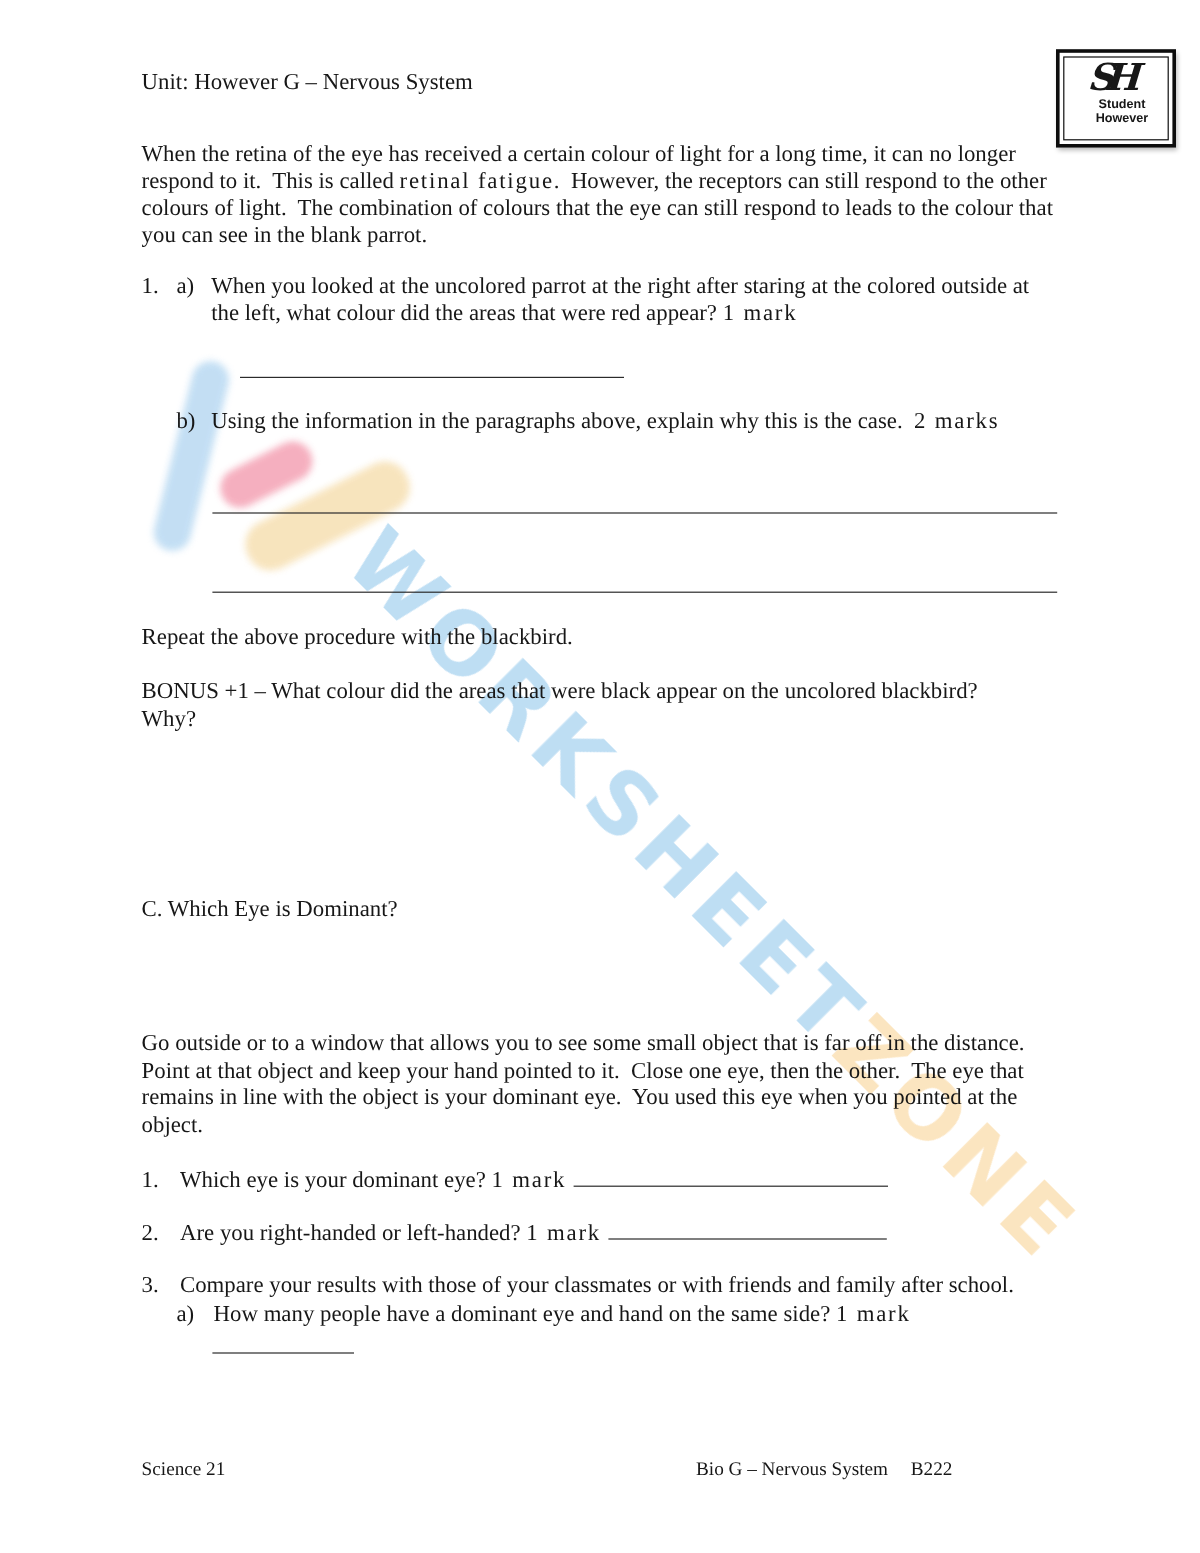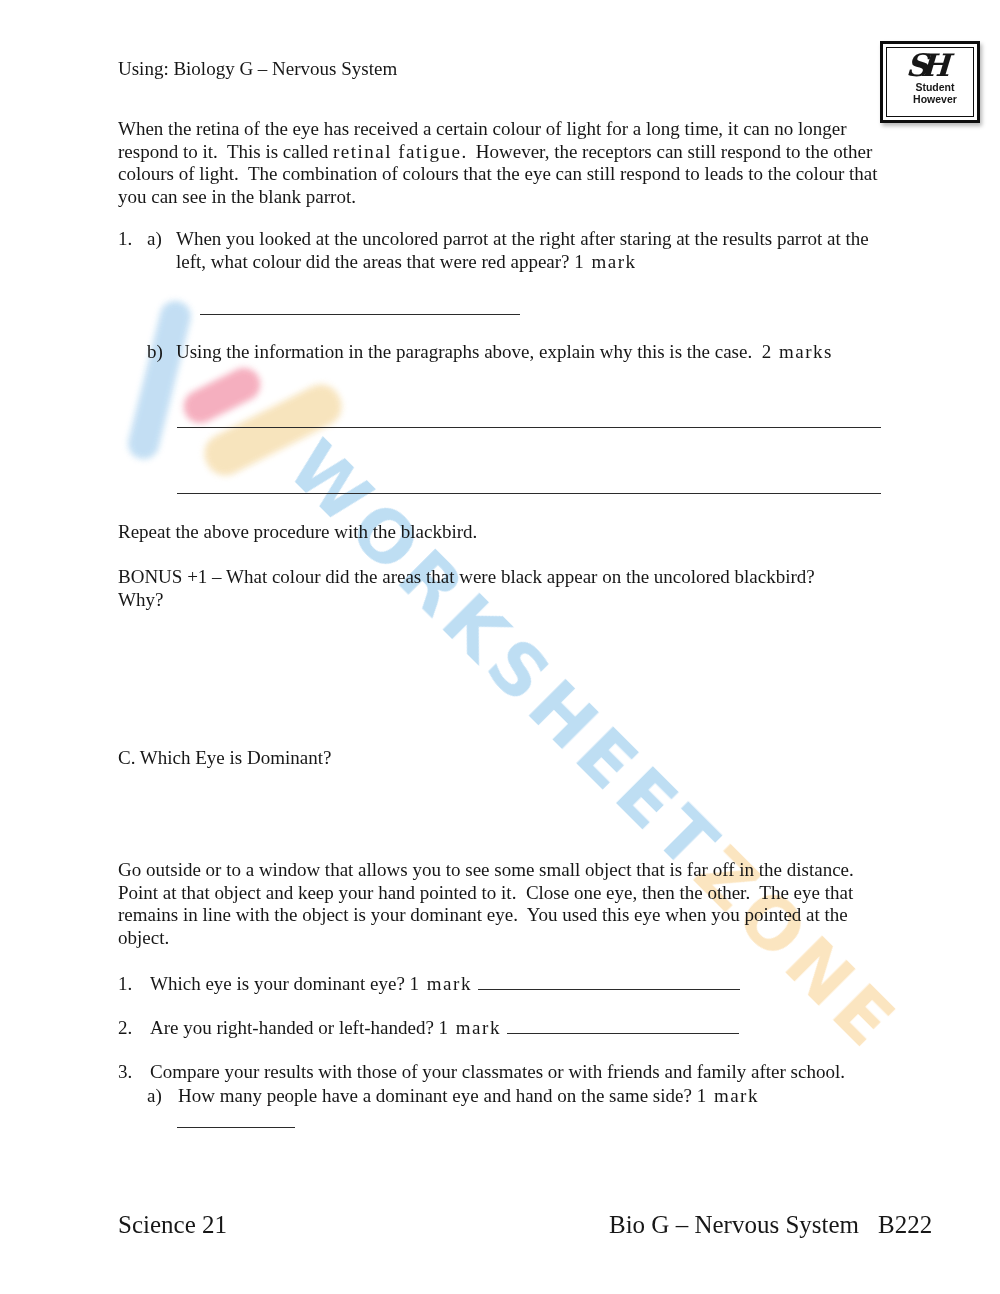--- a/index.html
+++ b/index.html
@@ -61,52 +61,52 @@
   .row { display:flex; align-items:flex-start; }
   .numcol  { flex:0 0 29px; }
   .numcol2 { flex:0 0 32px; }
   .lblcol  { flex:0 0 29px; }
   .lblcol2 { flex:0 0 31px; }
 
   .blank { border-bottom:1.6px solid #2b2b2b; }
   .inline-blank { display:inline-block; border-bottom:1.6px solid #2b2b2b; height:15px; vertical-align:baseline; }
 
   .heading-underline { text-underline-offset:3px; }
-  .footer { font-size:25px; }
+  .footer { font-size:16px; }
 </style>
 </head>
 <body>
 
 <div class="page">
 
   <div class="deco-layer">
     <div class="decor decor-blue"></div>
     <div class="decor decor-pink"></div>
     <div class="decor decor-yellow"></div>
     <div class="watermark"><span class="wm-blue">WORKSHEET</span><span class="wm-orange">ZONE</span></div>
   </div>
 
   <div class="content">
 
-    <div class="abs" style="left:118px; top:58px;">Using: Biology G – Nervous System</div>
+    <div class="abs" style="left:118px; top:58px;">Unit: However G – Nervous System</div>
 
     <div class="badge">
       <div class="badge-inner">
         <div class="badge-monogram">SH</div>
         <div class="badge-text">Student</div>
         <div class="badge-text">However</div>
       </div>
     </div>
 
     <div class="abs prewrap" style="left:118px; top:118px; width:768px;"><span>When the retina of the eye has received a certain colour of light for a long time, it can no longer respond to it.  This is called </span><span class="sp">retinal fatigue</span><span>.  However, the receptors can still respond to the other colours of light.  The combination of colours that the eye can still respond to leads to the colour that you can see in the blank parrot.</span></div>
 
     <div class="abs row" style="left:118px; top:228px; width:765px;">
       <div class="numcol">1.</div>
       <div class="lblcol">a)</div>
-      <div class="prewrap" style="flex:1;"><span>When you looked at the uncolored parrot at the right after staring at the results parrot at the left, what colour did the areas that were red appear? </span><span class="sp">1 mark</span></div>
+      <div class="prewrap" style="flex:1;"><span>When you looked at the uncolored parrot at the right after staring at the colored outside at the left, what colour did the areas that were red appear? </span><span class="sp">1 mark</span></div>
     </div>
 
     <div class="abs blank" style="left:200px; top:299px; width:320px; height:15px;"></div>
 
     <div class="abs row nowrap" style="left:118px; top:341px;">
       <div class="numcol"></div>
       <div class="lblcol">b)</div>
       <div class="nowrap"><span>Using the information in the paragraphs above, explain why this is the case.  </span><span class="sp">2 marks</span></div>
     </div>
 
@@ -137,18 +137,18 @@
     </div>
     <div class="abs row nowrap" style="left:118px; top:1085px;">
       <div class="numcol"></div>
       <div class="lblcol2">a)</div>
       <div class="nowrap"><span>How many people have a dominant eye and hand on the same side? </span><span class="sp">1 mark</span></div>
     </div>
 
     <div class="abs blank" style="left:177px; top:1112px; width:118px; height:15px;"></div>
 
     <div class="abs footer" style="left:118px; top:1214px;">Science 21</div>
-    <div class="abs footer" style="left:580px; top:1214px;margin-left:29px;">
+    <div class="abs footer" style="left:580px; top:1214px;">
       <span>Bio G – Nervous System</span><span style="margin-left:19px;">B222</span>
     </div>
 
   </div>
 </div>
 
 </body></html>

